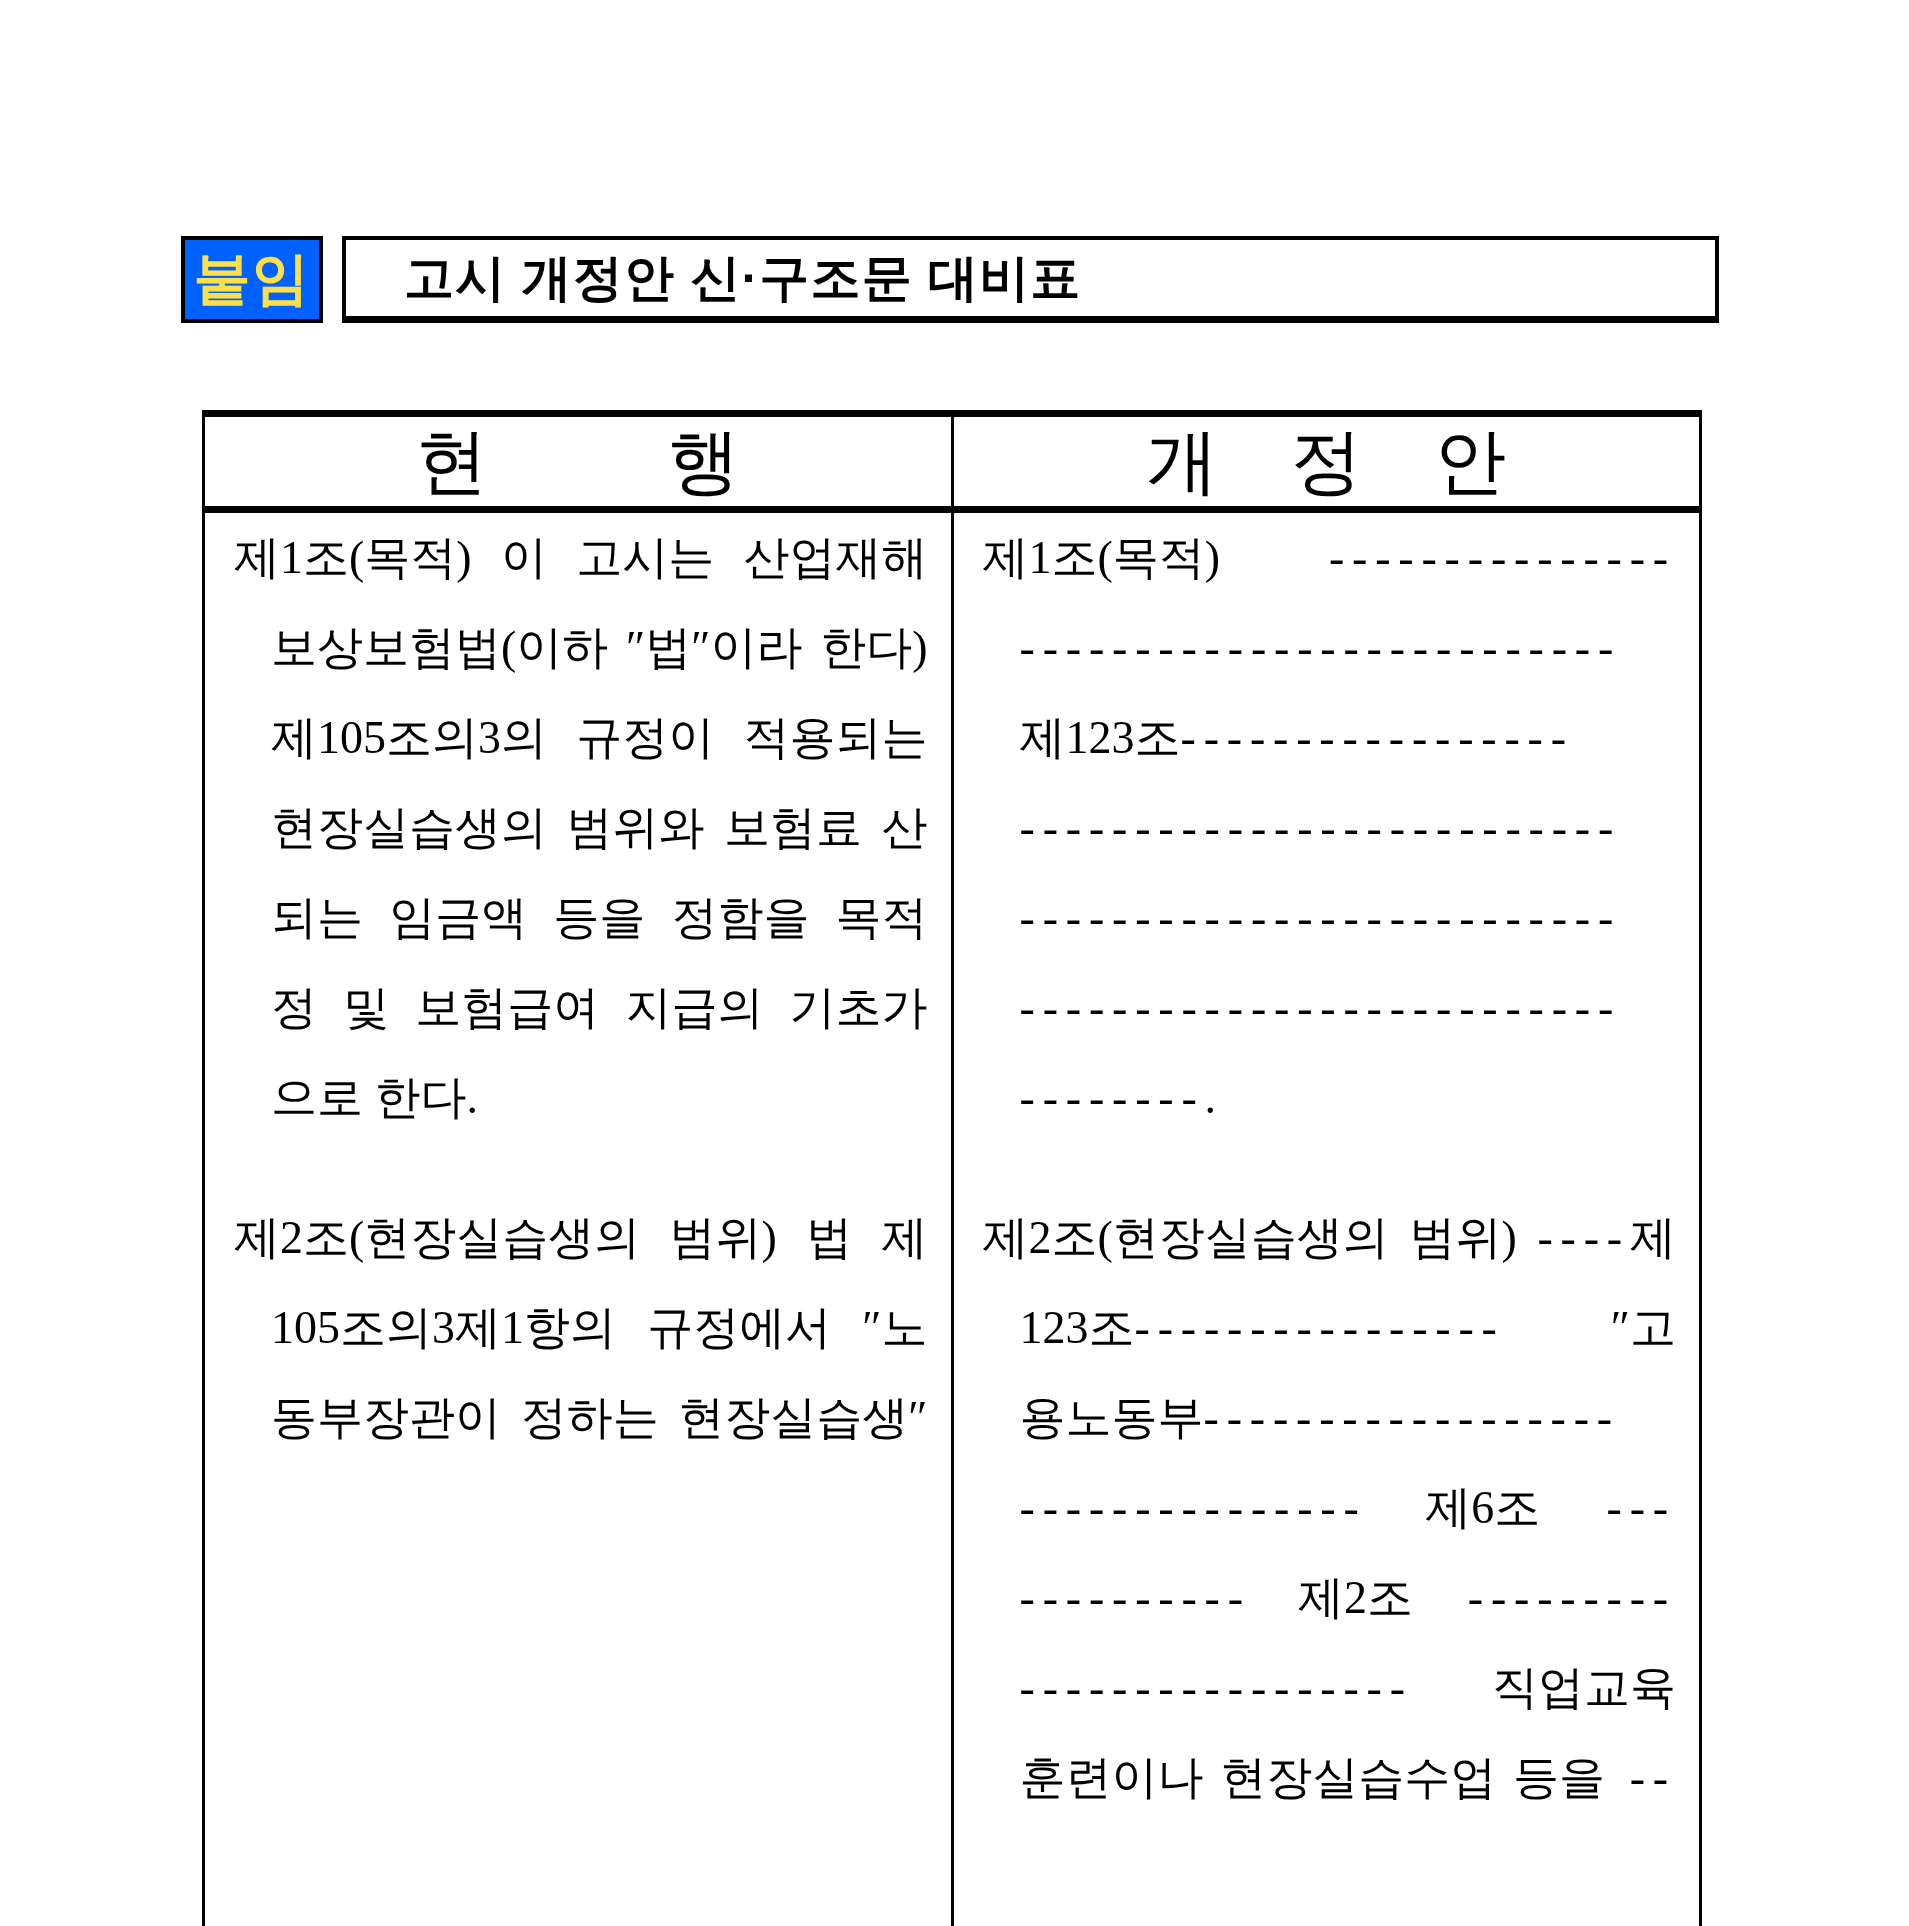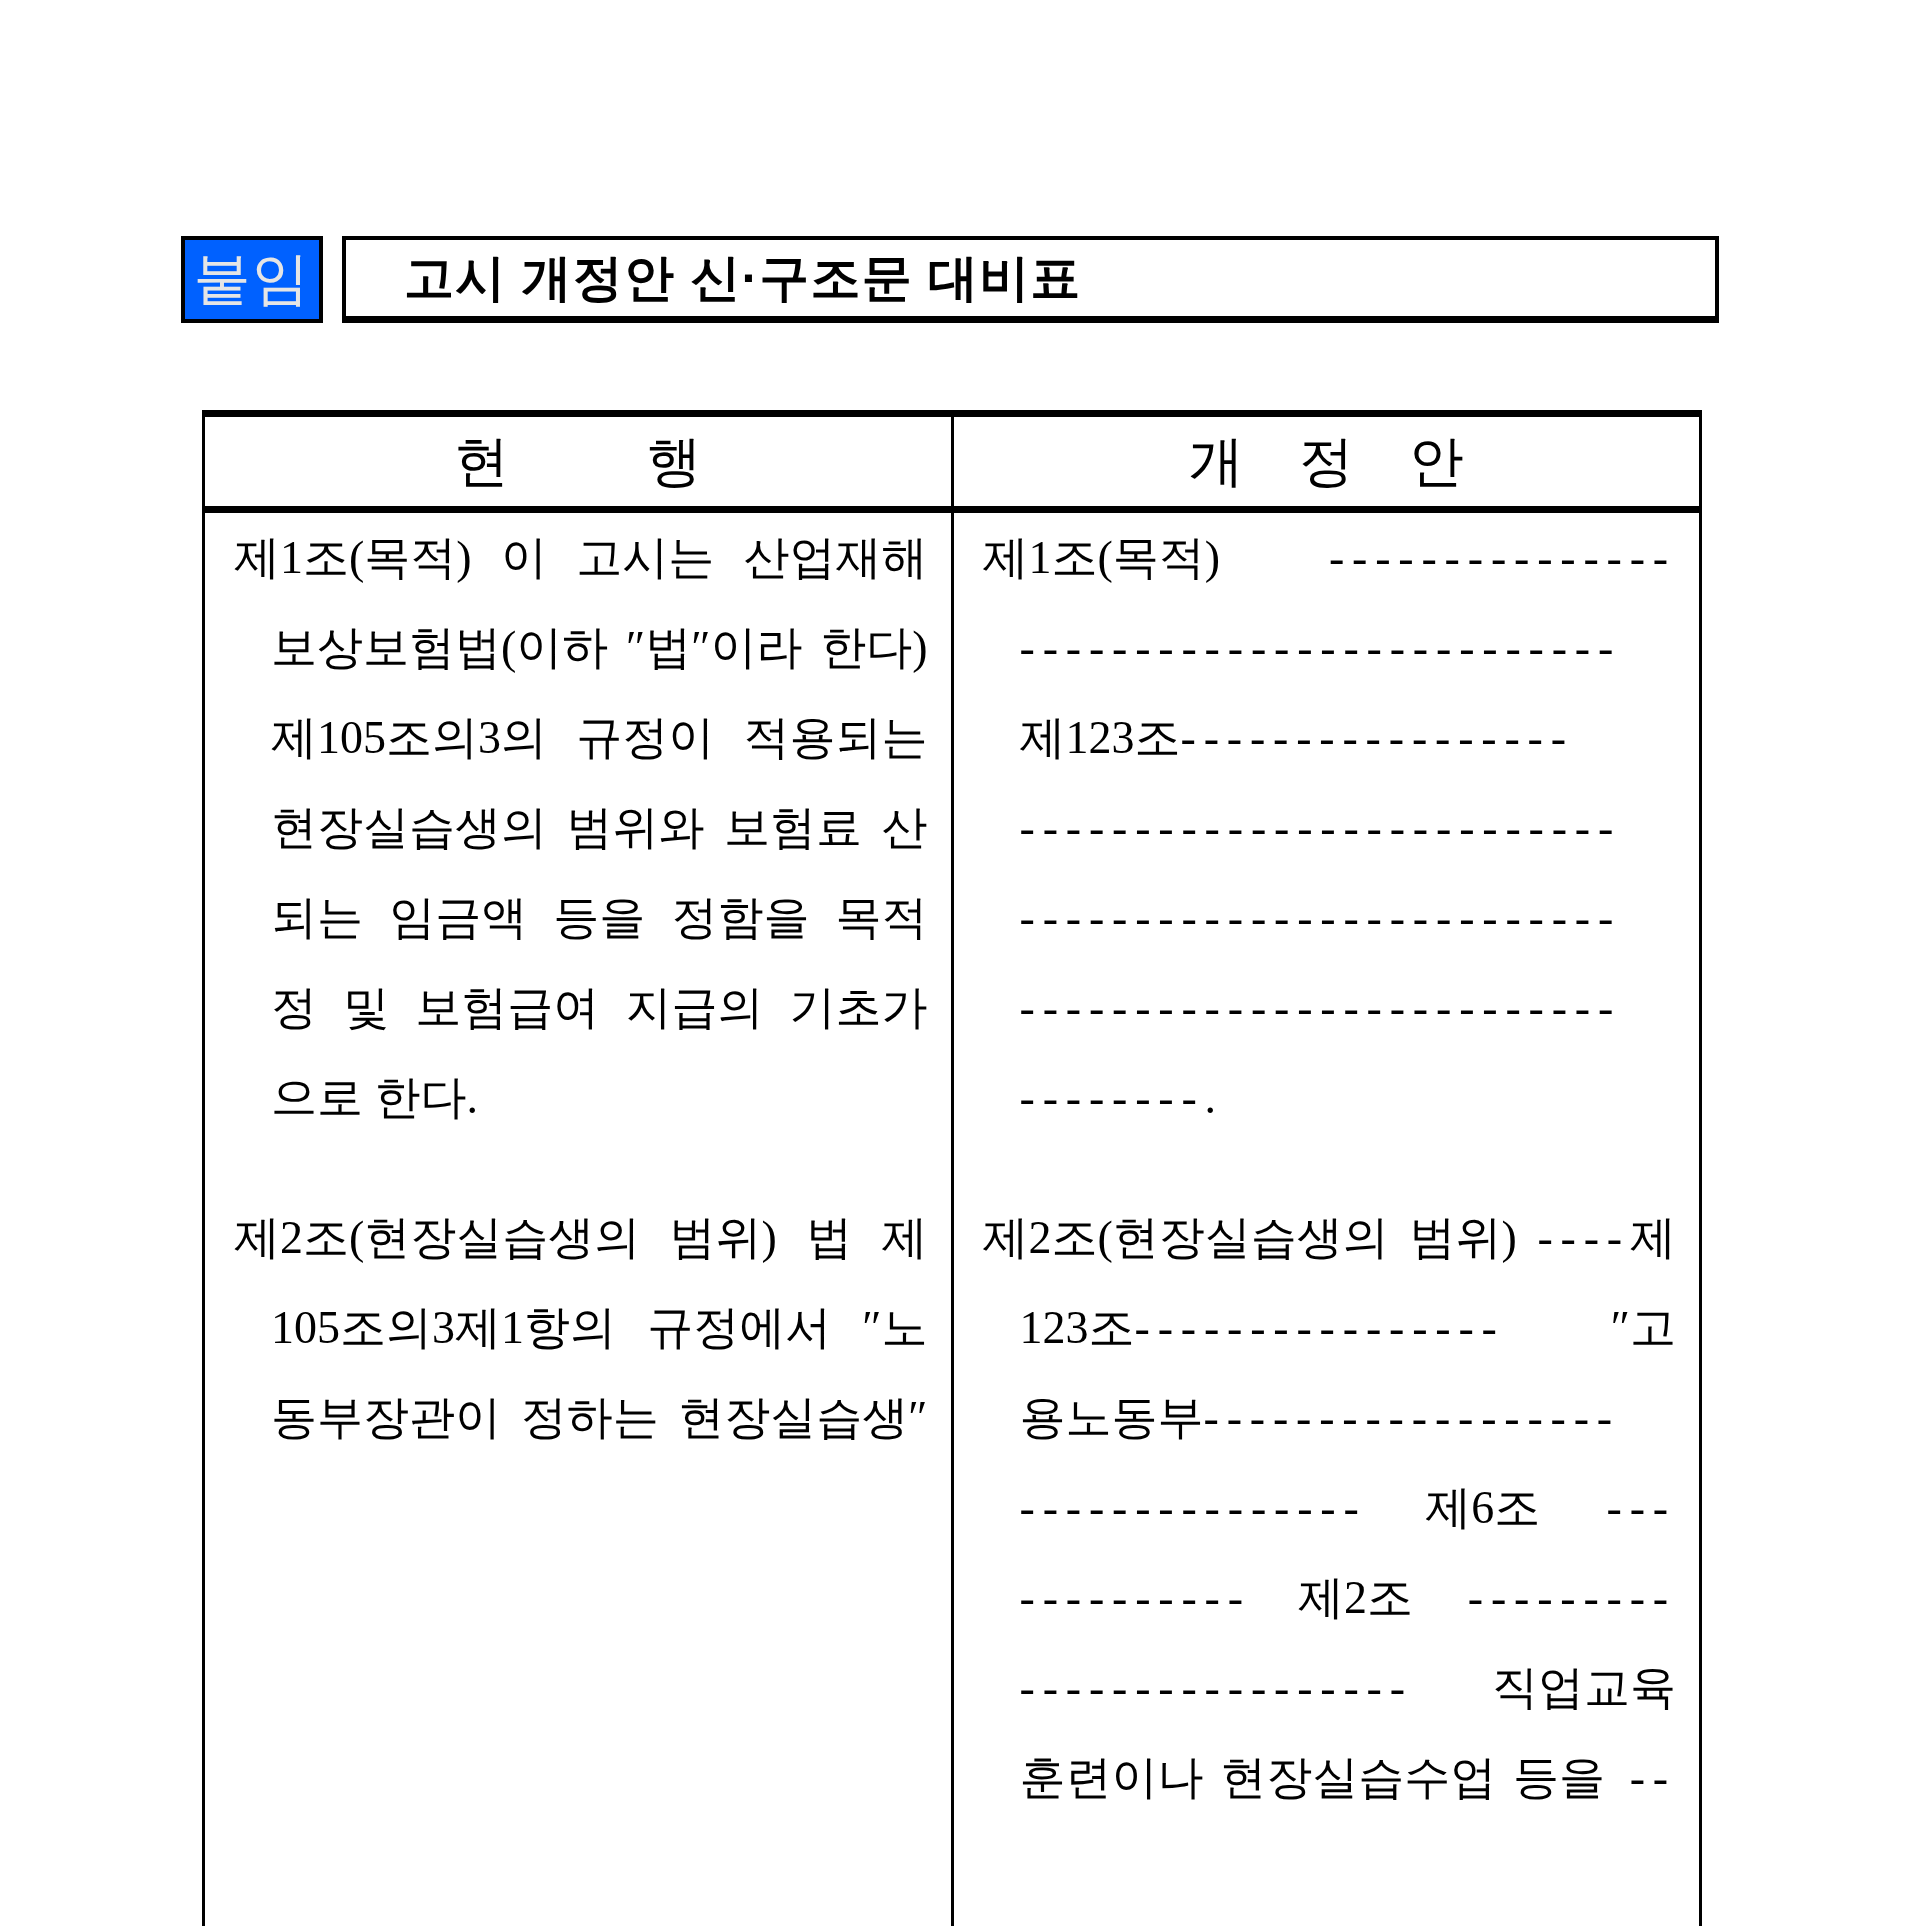--- a/index.html
+++ b/index.html
@@ -7,43 +7,43 @@
     position:relative;width:1910px;height:2703px;background:#ffffff;
     font-family:"Liberation Serif","DejaVu Serif",serif;color:#000;overflow:hidden;
   }
   
   .badge{
     position:absolute;left:181px;top:236px;width:142px;height:87px;
     background:#0061FF;border:4.6px solid #000;box-sizing:border-box;
     display:flex;align-items:center;justify-content:center;
   }
   .badge span{
-    color:#e5e5e5;font-family:"Liberation Sans","DejaVu Sans",sans-serif;
-    font-weight:normal;font-size:57px;letter-spacing:1.5px;
+    color:#fde047;font-family:"Liberation Sans","DejaVu Sans",sans-serif;
+    font-weight:bold;font-size:57px;letter-spacing:1.5px;
   }
   
   .titlebox{
     position:absolute;left:342px;top:236px;width:1377px;height:87px;
     border:4.6px solid #000;border-bottom-width:7.7px;box-sizing:border-box;
     display:flex;align-items:center;padding-left:58px;background:#fff;
   }
   .titlebox h1{
     margin:0;font-family:"Liberation Sans","DejaVu Sans",sans-serif;
     font-weight:bold;font-size:50px;letter-spacing:1.2px;
   }
   
   .cmp-table{
     position:absolute;left:202px;top:410px;width:1500px;height:2044px;
     border:3.1px solid #000;border-top-width:7px;box-sizing:border-box;
     display:flex;flex-direction:column;background:#fff;
   }
   .thead{height:89px;border-bottom:7px solid #000;display:flex;flex:0 0 auto;}
   .th{
     flex:1 1 0;display:flex;align-items:center;justify-content:center;
-    font-size:55px;white-space:pre;box-sizing:border-box;
+    font-size:72px;white-space:pre;box-sizing:border-box;
   }
   .th + .th{border-left:3.1px solid #000;}
   .tbody{flex:1 1 auto;display:flex;}
   .cell{
     flex:1 1 0;box-sizing:border-box;padding:0 23px 0 29px;overflow:hidden;
   }
   .cell + .cell{border-left:3.1px solid #000;}
   .blk + .blk{margin-top:50px;}
   .ln{
     font-size:46px;line-height:90px;

